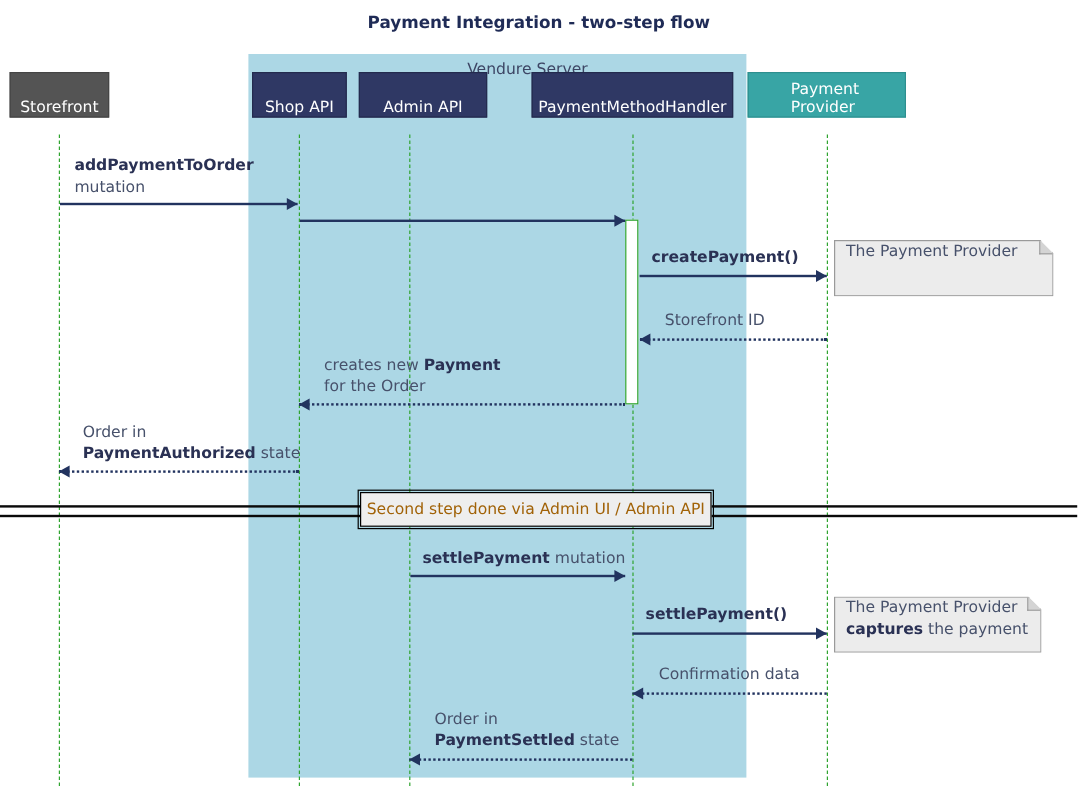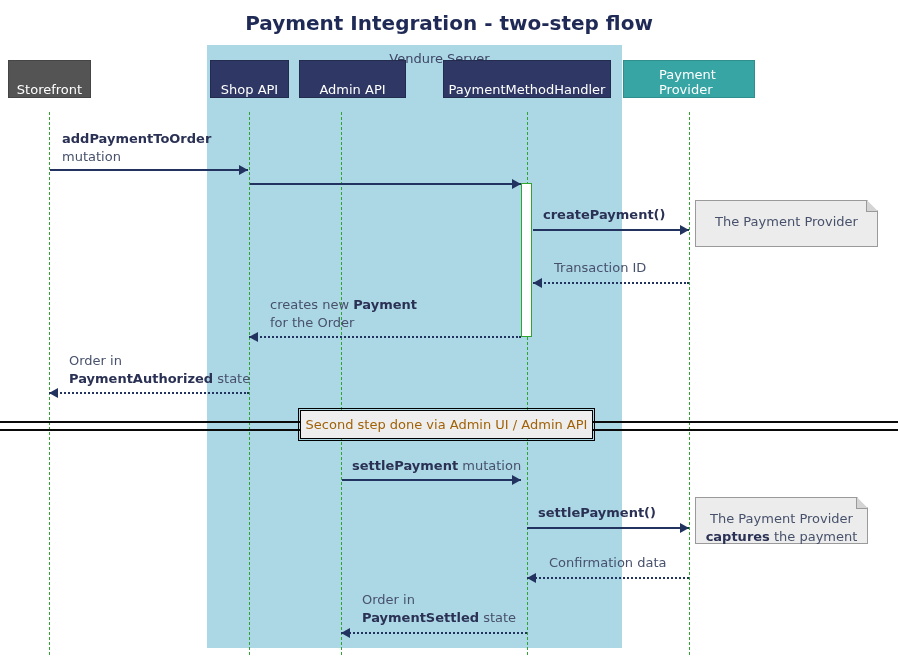--- a/index.html
+++ b/index.html
@@ -7,21 +7,21 @@
     --gray-box:#545454; --gray-box-border:#454545;
     --teal-box:#38a5a5; --teal-box-border:#2e8f8f;
     --container-bg:#acd7e5; --lifeline-green:#2fa42f; --arrow-navy:#22335f;
     --text-navy-bold:#2a3154; --text-gray:#47516b;
     --note-bg:#ececec; --note-border:#9a9a9a; --divider-bg:#eeeeee;
   }
   html,body{margin:0;padding:0;background:#fff;}
   #canvas{position:relative;width:898px;height:665px;background:#fff;overflow:hidden;
     font-family:"DejaVu Sans","Liberation Sans",sans-serif;font-size:13px;color:var(--text-gray);}
   .title{position:absolute;left:0;top:11px;width:898px;text-align:center;
-    font-size:20px;font-weight:bold;color:var(--title-text);}
+    font-size:14px;font-weight:bold;color:var(--title-text);}
   .container-box{position:absolute;left:207px;top:45px;width:415px;height:603px;
     background:var(--container-bg);z-index:0;}
   .container-label{position:absolute;left:207px;top:51px;width:465px;text-align:center;
     color:#3d4665;z-index:1;}
   .lifeline{position:absolute;top:112px;height:543px;width:0;
     border-left:1px dashed var(--lifeline-green);z-index:1;}
   .participant{position:absolute;top:60px;height:38px;display:flex;align-items:flex-end;
     justify-content:center;color:#fff;z-index:2;box-sizing:border-box;}
   .p-navy{background:var(--navy-box);border:1px solid var(--navy-box-border);}
   .p-gray{background:var(--gray-box);border:1px solid var(--gray-box-border);}
@@ -31,22 +31,22 @@
   .arrow{position:absolute;height:0;border-top:2px solid var(--arrow-navy);z-index:3;}
   .arrow.dotted{border-top-style:dotted;}
   .head{position:absolute;width:0;height:0;border-style:solid;}
   .head.r{right:0;top:-6px;border-width:5px 0 5px 9px;
     border-color:transparent transparent transparent var(--arrow-navy);}
   .head.l{left:0;top:-6px;border-width:5px 9px 5px 0;
     border-color:transparent var(--arrow-navy) transparent transparent;}
   .msg-label{position:absolute;line-height:18px;white-space:nowrap;z-index:3;color:var(--text-gray);}
   .b{font-weight:bold;color:var(--text-navy-bold);}
   .note{position:absolute;background:var(--note-bg);border:1px solid var(--note-border);
-    padding:12px 9px;line-height:18px;z-index:4;box-sizing:border-box;white-space:nowrap;
-    clip-path:polygon(0 0,calc(100% - 11px) 0,100% 11px,100% 100%,0 100%);text-align:center;}
+    padding:0 9px;line-height:18px;z-index:4;box-sizing:border-box;white-space:nowrap;
+    clip-path:polygon(0 0,calc(100% - 11px) 0,100% 11px,100% 100%,0 100%);}
   .fold{position:absolute;top:0;right:0;width:11px;height:11px;
     background:linear-gradient(225deg,transparent 48%,#d4d4d4 48%);
     border-left:1px solid var(--note-border);border-bottom:1px solid var(--note-border);
     box-sizing:border-box;}
   .divider-lines{position:absolute;left:0;top:421px;width:898px;height:6px;
     border-top:2px solid #0a0a0a;border-bottom:2px solid #0a0a0a;z-index:3;}
   .divider-box{position:absolute;left:300px;top:410px;width:293px;height:29px;
     background:var(--divider-bg);border:1px solid #000;outline:1px solid #000;outline-offset:1px;
     display:flex;align-items:center;justify-content:center;z-index:4;color:#a16207;box-sizing:border-box;}
 </style>
@@ -102,21 +102,21 @@
   <div class="arrow" style="left:533px;top:229px;width:156px">
       <span class="head r"></span>
     </div>
 
   <div class="note" style="left:695px;top:200px;width:183px;height:47px">
     <div class="fold"></div>
     <div><span>The Payment Provider</span></div>
   </div>
 
   <div class="msg-label" style="left:554px;top:259px">
-    <span>Transaction ID</span>
+    <span>Storefront ID</span>
   </div>
   <div class="arrow dotted" style="left:533px;top:282px;width:156px">
       <span class="head l"></span>
     </div>
 
   <div class="msg-label" style="left:270px;top:296px">
     <div><span>creates new </span><span class="b">Payment</span></div>
     <div><span>for the Order</span></div>
   </div>
   <div class="arrow dotted" style="left:249px;top:336px;width:272px">

